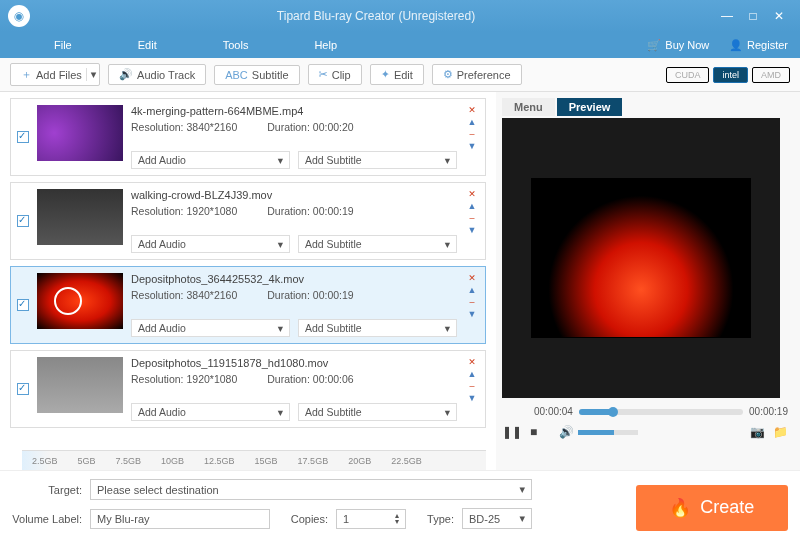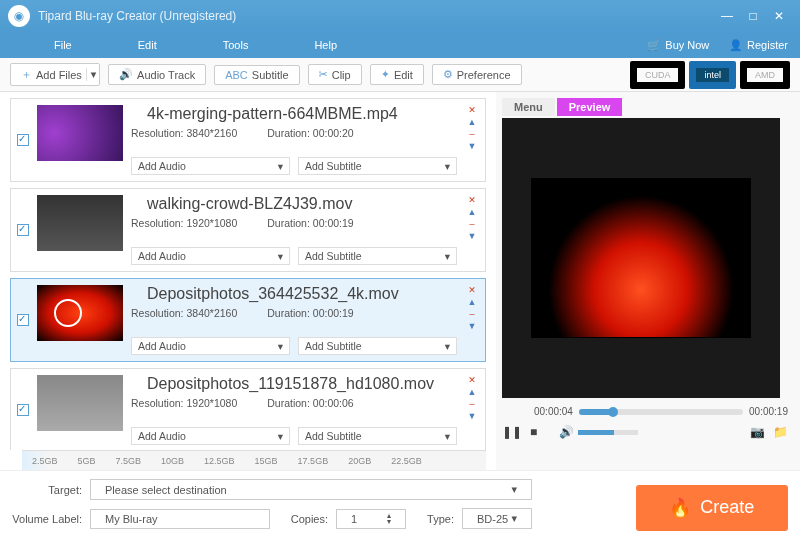--- a/index.html
+++ b/index.html
@@ -1,85 +1,85 @@
 <!DOCTYPE html>
 <html><head>
 <meta charset="utf-8">
 <style>
 * { margin: 0; padding: 0; box-sizing: border-box; font-family: Arial, sans-serif; }
 body { width: 800px; height: 548px; background: #fff; overflow: hidden; font-size: 11px; }
 
 .titlebar { height: 32px; background: linear-gradient(#5aa5d8, #4d9bd0); display: flex; align-items: center; padding: 0 8px; color: #fff; }
 .logo-circle { width: 22px; height: 22px; background: #fff; border-radius: 50%; display: flex; align-items: center; justify-content: center; color: #4d9bd0; font-size: 12px; margin-right: 8px; }
-.app-title { flex: 1; font-size: 12px; opacity: 0.85; }
+.app-title { flex: 1; font-size: 12px; opacity: 0.85; text-align: center; }
 .win-btn { width: 26px; height: 20px; display: flex; align-items: center; justify-content: center; cursor: pointer; font-size: 12px; }
 
 .menubar { height: 26px; background: #4d9bd0; display: flex; align-items: center; padding: 0 12px; color: #fff; gap: 24px; }
 .menubar .menu-item { font-size: 11px; cursor: pointer; margin-left: 42px; }
 .menubar .right { margin-left: auto; display: flex; gap: 20px; font-size: 11px; }
 .menubar .right span { cursor: pointer; display: flex; align-items: center; gap: 4px; }
 
 .toolbar { height: 34px; background: #fafafa; border-bottom: 1px solid #e0e0e0; display: flex; align-items: center; padding: 0 10px; gap: 8px; }
 .tb-btn { border: 1px solid #ccc; background: #fff; padding: 3px 10px; font-size: 11px; display: flex; align-items: center; gap: 4px; cursor: pointer; border-radius: 2px; color: #555; }
 .tb-btn .tb-icon { color: #6aa3d6; font-size: 11px; }
 .tb-btn.split { padding-right: 3px; }
 .tb-btn .caret { border-left: 1px solid #ddd; padding-left: 4px; }
 .gpu-badges { margin-left: auto; display: flex; gap: 4px; }
-.gpu-badge { padding: 2px 8px; border: 7px solid #000000; font-size: 9px; color: #aaa; border-radius: 2px; }
+.gpu-badge { padding: 2px 8px; border: 1px solid #000000; font-size: 9px; color: #aaa; border-radius: 2px; }
 .gpu-badge.active { background: #0c4a6e; color: #fff; border-color: #1a6fb0; }
 
 .content { display: flex; height: 378px; }
 .left-panel { width: 496px; padding: 6px 10px 0 10px; display: flex; flex-direction: column; }
 .file-list { flex: 1; overflow-y: auto; }
 
 .file-item { border: 1px solid #ddd; background: #fff; margin-bottom: 6px; display: flex; padding: 6px; gap: 8px; position: relative; }
 .file-item.selected { border-color: #7cb8e6; background: #e6f3fc; }
 .checkbox-col { display: flex; align-items: center; }
 .chk { width: 12px; height: 12px; border: 1px solid #5a9fd4; background: #fff; position: relative; cursor: pointer; }
 .chk.checked::after { content: "✓"; color: #2a7fc0; position: absolute; font-size: 10px; top: -2px; left: 0; }
 .thumb { width: 86px; height: 56px; background: #222 center/cover; }
 .thumb.t1 { background: radial-gradient(circle at 20% 50%, #a040d0, #3a1560), radial-gradient(circle at 80% 50%, #d05090, #3a1560); }
 .thumb.t2 { background: linear-gradient(#333, #555); }
 .thumb.t3 { background: radial-gradient(ellipse at center, #ff4010, #d01000, #000); position: relative; }
 .thumb.t3::after { content:""; position:absolute; top:50%; left:20%; width:24px; height:24px; border:2px solid #fff; border-radius:50%; transform:translateY(-50%);}
 .thumb.t4 { background: linear-gradient(#888, #aaa); }
 .file-info { flex: 1; display: flex; flex-direction: column; gap: 4px; font-size: 10.5px; color: #555; }
-.file-name { font-size: 16px; color: #444; margin-left: 16px; }
+.file-name { font-size: 11px; color: #444; }
 .resdur { display: flex; gap: 30px; }
 .audio-sub { display: flex; gap: 8px; margin-top: 14px; }
 .dd { flex: 1; border: 1px solid #ddd; padding: 2px 6px; display: flex; justify-content: space-between; align-items: center; background: #fff; cursor: pointer; }
 .file-actions { width: 14px; display: flex; flex-direction: column; align-items: center; gap: 2px; font-size: 9px; color: #d04020; }
 .file-actions .up, .file-actions .down { color: #4a80c0; cursor: pointer; }
 .file-actions .close { cursor: pointer; }
 
 .size-ruler { height: 20px; background: linear-gradient(to right, #e0f0fc 0%, #f5f5f5 6%, #f5f5f5 100%); display: flex; font-size: 9px; color: #888; border-top: 1px solid #ddd; align-items: center; padding: 0 10px; gap: 20px; margin-left: 12px; }
 
 .right-panel { flex: 1; background: #f8f8f8; padding: 6px 12px 0 6px; display: flex; flex-direction: column; }
 .tabs { display: flex; gap: 2px; }
 .tab { padding: 3px 12px; font-size: 11px; background: #eee; color: #666; cursor: pointer; font-weight: bold; }
-.tab.active { background: #d946ef; color: #fff; }
+.tab.active { background: #0c4a6e; color: #fff; }
 .preview-box { width: 278px; height: 280px; background: #1a1a1a; margin-top: 2px; display: flex; align-items: center; justify-content: center; }
 .preview-img { width: 220px; height: 160px; background: radial-gradient(ellipse at 50% 70%, #ff5020, #d01000 30%, #000 60%); border: 1px solid #000; }
 
 .time-row { display: flex; align-items: center; gap: 6px; margin-top: 8px; font-size: 10px; color: #555; padding-left: 32px; }
 .seek { flex: 1; height: 6px; background: #e0e0e0; position: relative; border-radius: 3px; }
 .seek .prog { position: absolute; height: 100%; background: #4d9bd0; border-radius: 3px; }
 .seek .knob { position: absolute; width: 10px; height: 10px; background: #4d9bd0; border-radius: 50%; top: -2px; transform: translateX(-50%); }
 
 .controls-row { display: flex; align-items: center; margin-top: 8px; gap: 10px; font-size: 12px; color: #444; }
 .ctrls-left { display: flex; gap: 8px; }
 .vol-area { display: flex; align-items: center; gap: 4px; margin-left: 12px; }
 .vol-bar { width: 60px; height: 5px; background: #e0e0e0; position: relative; }
 .vol-bar .vf { position: absolute; height: 100%; width: 60%; background: #4d9bd0; }
 .ctrls-right { margin-left: auto; display: flex; gap: 8px; }
 
 .bottom-bar { height: 74px; padding: 8px 12px; display: flex; gap: 12px; align-items: flex-start; border-top: 1px solid #eee; }
 .bottom-left { display: grid; grid-template-columns: 70px 180px 50px 70px 40px 70px; gap: 8px 8px; align-items: center; font-size: 11px; color: #555; }
 .bottom-left label { text-align: right; }
-.sel { border: 1px solid #ccc; padding: 3px 14px; font-size: 11px; background: #fff; display: flex; justify-content: space-between; align-items: center; cursor: pointer; }
+.sel { border: 1px solid #ccc; padding: 3px 6px; font-size: 11px; background: #fff; display: flex; justify-content: space-between; align-items: center; cursor: pointer; }
 .create-btn { margin-left: auto; width: 152px; height: 46px; background: #ff7a3a; color: #fff; font-size: 18px; display: flex; align-items: center; justify-content: center; gap: 8px; cursor: pointer; border-radius: 3px; align-self: center; }
 </style>
 </head>
 <body>
 
 <div class="titlebar">
   <div class="logo-circle">◉</div>
   <div class="app-title">Tipard Blu-ray Creator (Unregistered)</div>
   <div class="win-btn">—</div>
   <div class="win-btn">□</div>

